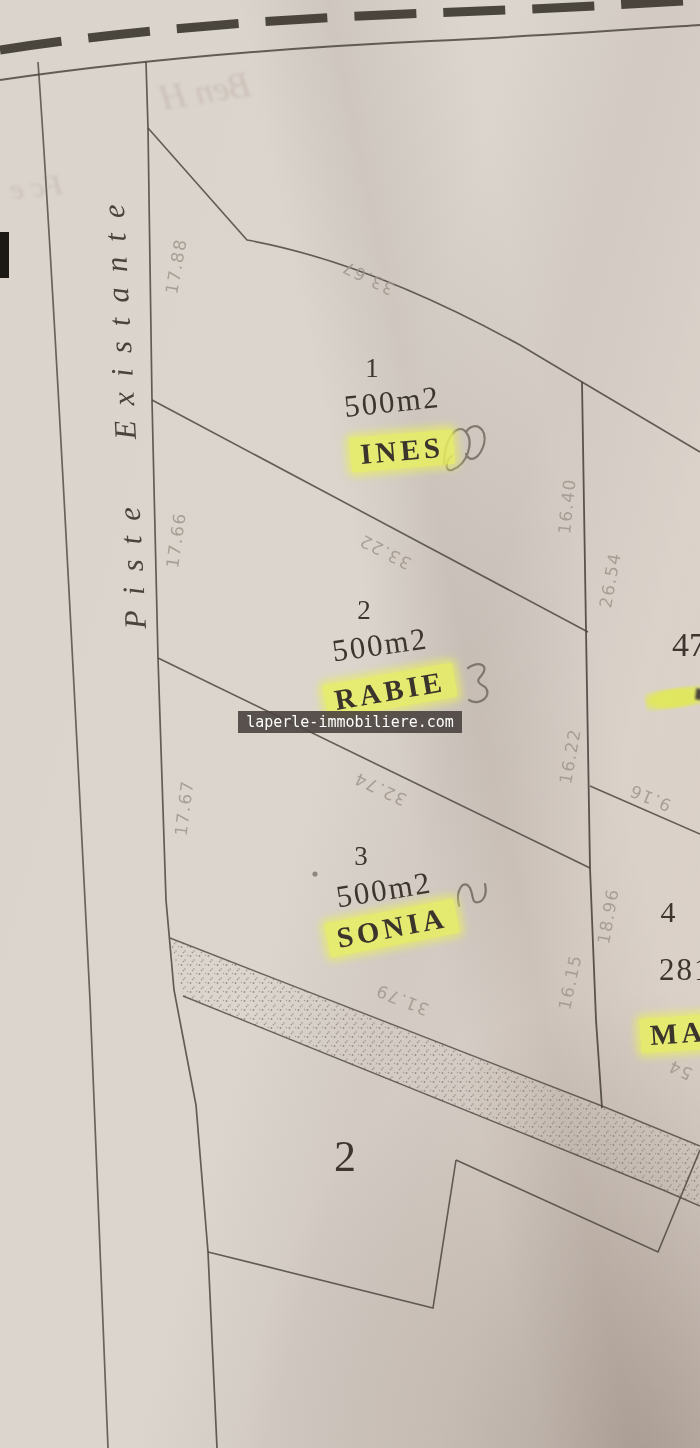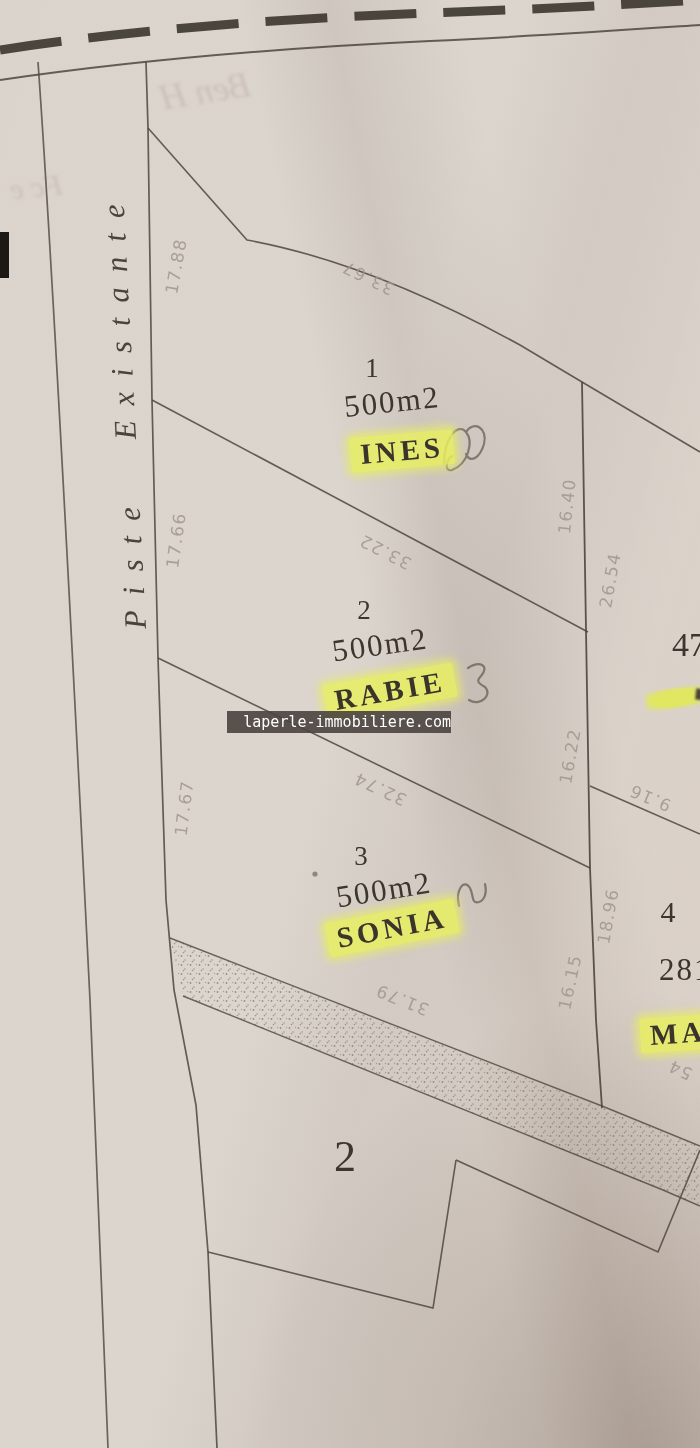--- a/index.html
+++ b/index.html
@@ -28,24 +28,24 @@
   }
   .bignum{font-size:44px;}
   .cutnum{font-size:34px;}
   .piste{
     position:absolute;left:118px;top:630px;width:0;height:0;
     font-style:italic;font-size:31px;color:#4a4339;
     letter-spacing:15px;word-spacing:30px;white-space:nowrap;
     transform:translate(-50%,-50%) rotate(-93deg);
   }
   .watermark{
-    position:absolute;left:227px;top:711px;width:224px;height:22px;
+    position:absolute;left:238px;top:711px;width:224px;height:22px;
     background:rgba(74,66,63,.9);color:#ffffff;
     font-family:"DejaVu Sans Mono",monospace;font-size:15px;line-height:22px;
-    text-align:right;letter-spacing:0px;white-space:nowrap;
+    text-align:center;letter-spacing:0px;white-space:nowrap;
   }
   .bleed{
     position:absolute;color:rgba(150,120,105,.22);font-style:italic;
     filter:blur(1.4px);white-space:nowrap;
   }
   .hsmudge{
     position:absolute;left:645px;top:688px;width:62px;height:20px;
     background:radial-gradient(ellipse at center, rgba(225,233,85,.9) 55%, rgba(225,233,85,0) 100%);
     transform:rotate(-8deg);filter:blur(1px);
   }

